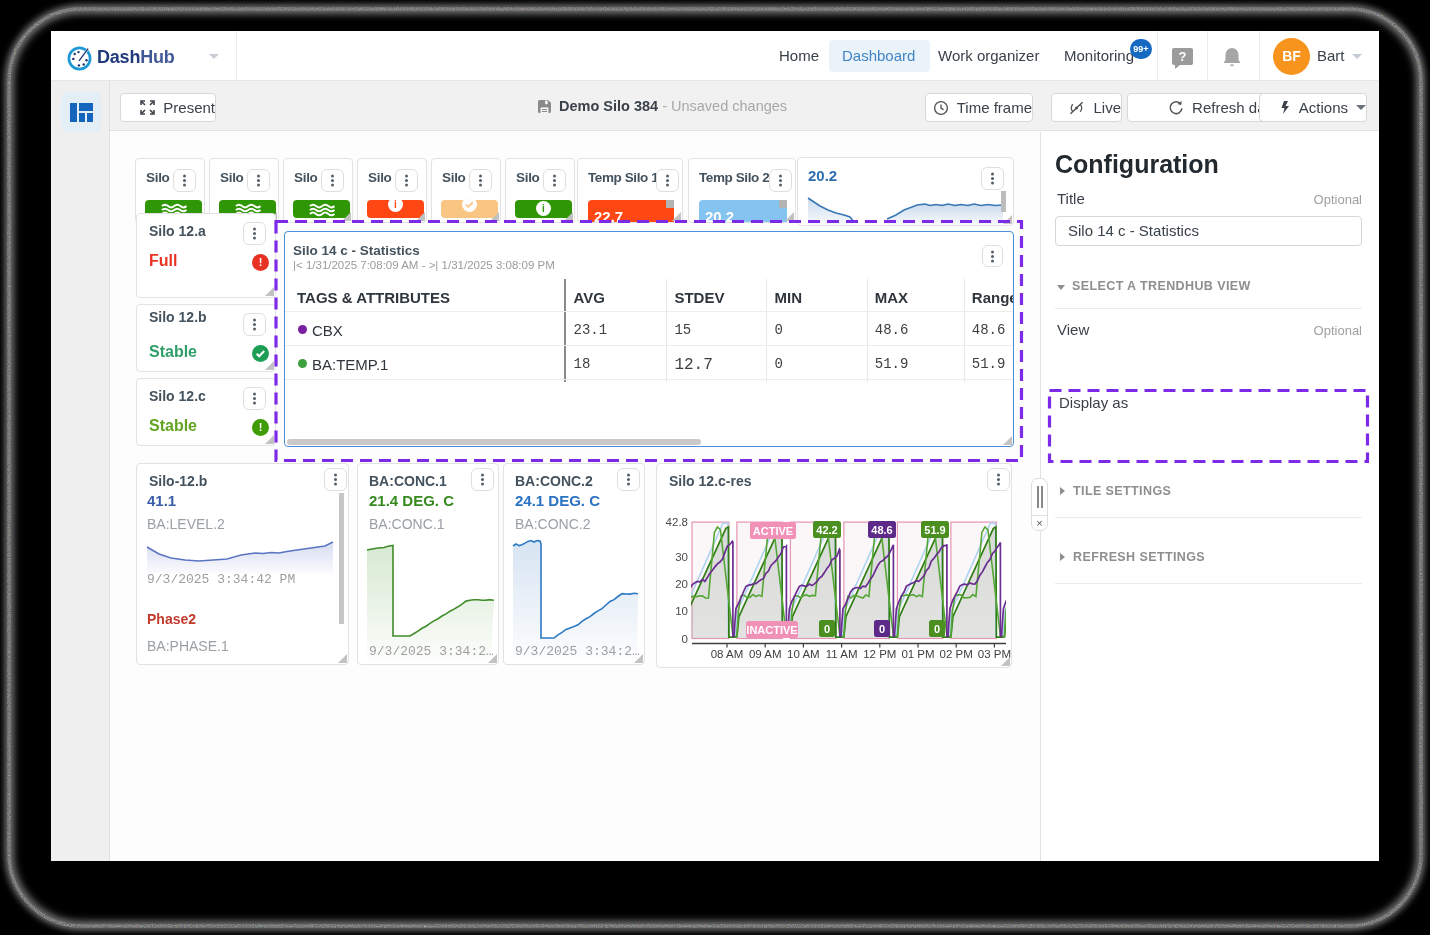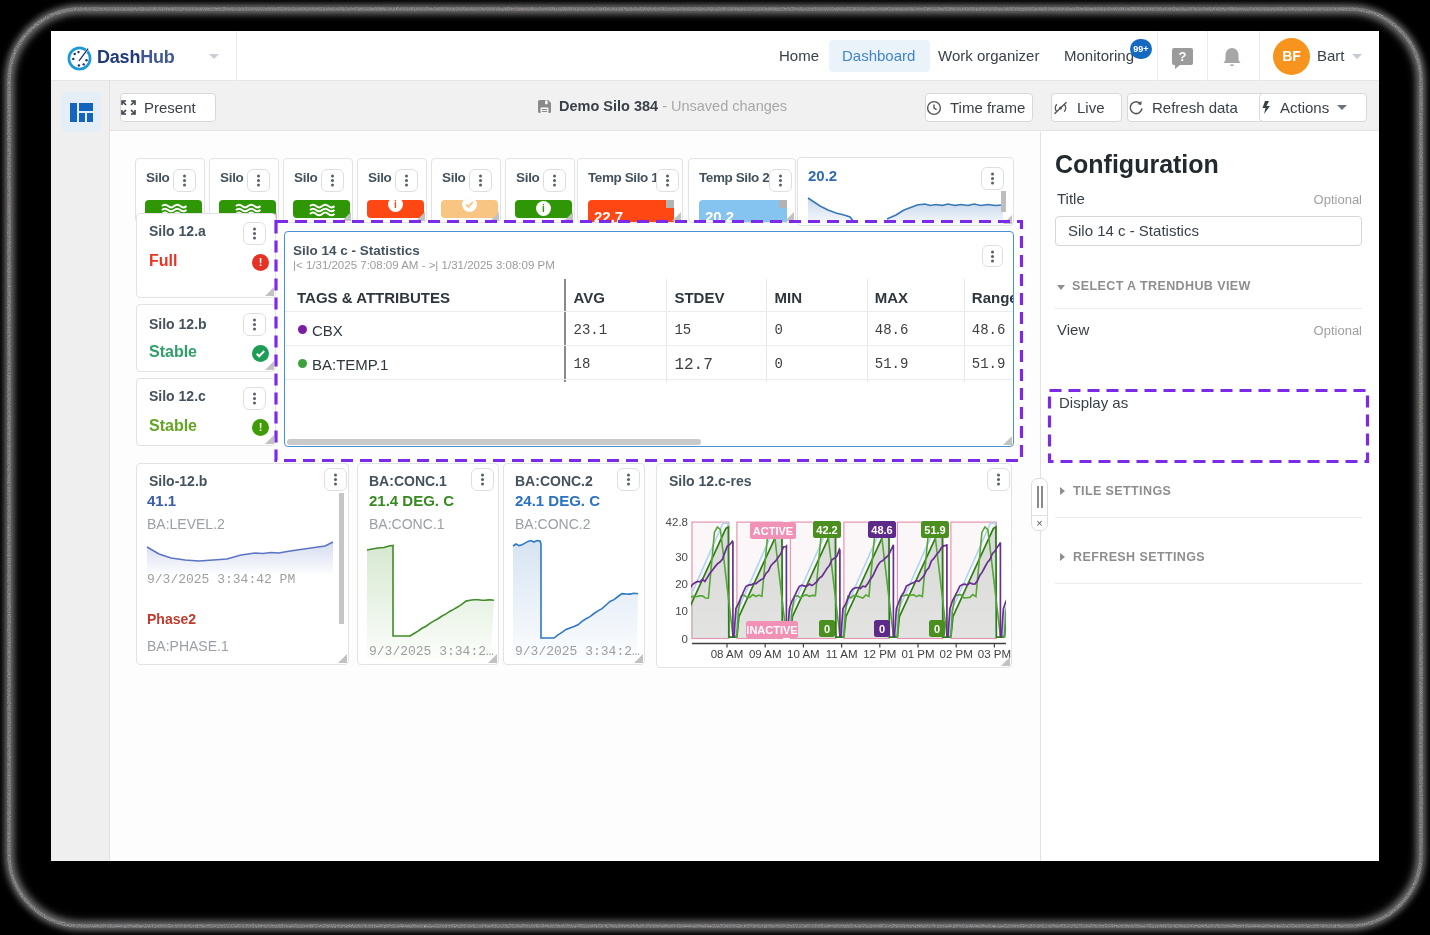--- a/index.html
+++ b/index.html
@@ -14,21 +14,21 @@
     background:#fff; border-bottom:1px solid #e6e6e6; }
   .navsep { position:absolute; top:0; width:1px; height:50px; background:#ececec; }
   .navitem { position:absolute; top:0; height:50px; line-height:50px; font-size:15px; color:#3a4149; }
   .caret-d { display:inline-block; width:0; height:0; border-left:5px solid transparent;
     border-right:5px solid transparent; border-top:5px solid #c4cad1; }
   
   .toolbar { position:absolute; left:110px; top:81px; width:1269px; height:50px;
     background:#f1f1f1; border-bottom:1px solid #e3e3e3; }
   .tbtn { position:absolute; top:12px; height:29px; background:#fff; border:1px solid #d8d8d8;
     border-radius:4px; font-size:15px; color:#3a4149; display:flex; align-items:center;
-    justify-content:flex-start; gap:8px; }
+    justify-content:flex-end; gap:8px; }
   
   .sidebar { position:absolute; left:51px; top:81px; width:59px; height:780px;
     background:#efefef; border-right:1px solid #e0e0e0; }
   
   .canvas { position:absolute; left:111px; top:132px; width:929px; height:729px; background:#fdfdfd; }
   
   .panel { position:absolute; left:1041px; top:132px; width:338px; height:729px; background:#fff; }
   .vdiv { position:absolute; left:1040px; top:132px; width:1px; height:729px; background:#e2e2e2; }
   
   .tile { position:absolute; background:#fff; border:1px solid #e2e2e2; border-radius:4px; overflow:hidden; }
@@ -291,21 +291,21 @@
   <div class="rsz"></div>
 </div>
 <div class="tile" style="left:136px;top:213px;width:140px;height:85px">
   <div class="ttl abs" style="left:12px;top:9px">Silo 12.a</div>
   <div class="kebab" style="left:106px;top:8px"></div>
   <div class="abs" style="left:12px;top:38px;font-size:16px;font-weight:bold;color:#ea3423">Full</div>
   <div class="abs" style="left:115px;top:40px;width:17px;height:17px;border-radius:50%;background:#e73125;color:#fff;font-weight:bold;font-size:11px;text-align:center;line-height:17px">!</div>
   <div class="rsz"></div>
 </div>
 <div class="tile" style="left:136px;top:304px;width:140px;height:68px">
-  <div class="ttl abs" style="left:12px;top:11px">Silo 12.b</div>
+  <div class="ttl abs" style="left:12px;top:4px">Silo 12.b</div>
   <div class="kebab" style="left:106px;top:8px"></div>
   <div class="abs" style="left:12px;top:38px;font-size:16px;font-weight:bold;color:#2f9e68">Stable</div>
   <div class="abs" style="left:115px;top:40px;width:17px;height:17px;border-radius:50%;background:#1d9e54">
 <svg width="17" height="17" viewBox="0 0 17 17" fill="none" stroke="#fff" stroke-width="2">
           <path d="M4.7 8.7 l2.5 2.5 5-5.2"></path>
         </svg>
 </div>
   <div class="rsz"></div>
 </div>
 <div class="tile" style="left:136px;top:378px;width:140px;height:68px">

